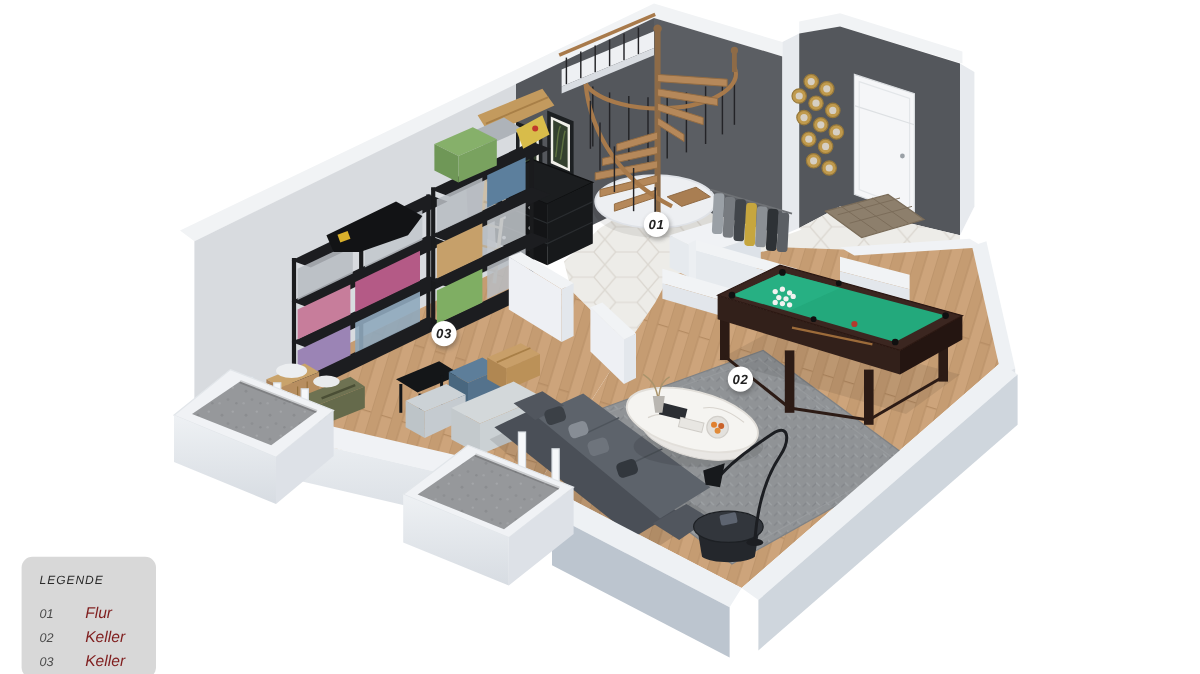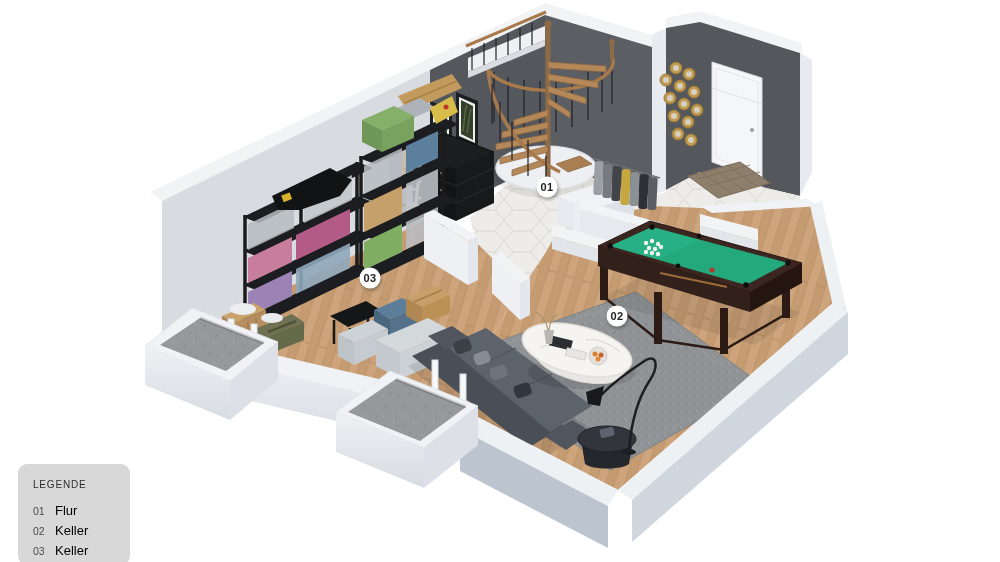--- a/index.html
+++ b/index.html
@@ -1,27 +1,27 @@
 <!DOCTYPE html>
 <html><head>
 <meta charset="utf-8">
 <style>
   html,body{margin:0;padding:0;background:#ffffff;}
   #stage{position:relative;width:1000px;height:562px;background:#ffffff;overflow:hidden;
-         font-family:"Liberation Sans",sans-serif;}
+         font-family:"Liberation Sans",sans-serif;font-style:italic;}
   #plan-svg{position:absolute;left:0;top:0;}
   
   #legend{position:absolute;left:18px;top:464px;width:112px;height:101px;
           background:#d8d8d8;border-radius:9px;box-sizing:border-box;
           padding:15px 0 0 15px;color:#161616;}
   #legend .title{font-size:10px;letter-spacing:.8px;color:#2b2b2b;font-weight:500;}
   #legend .rows{margin-top:13px;}
   #legend .row{display:flex;align-items:baseline;margin-bottom:5px;}
   #legend .num{width:22px;font-size:10.5px;color:#4a4a4a;}
-  #legend .lab{font-size:13px;color:#000000;}
+  #legend .lab{font-size:13px;color:#7f1d1d;margin-left:16px;}
   .marker-text{font-size:11px;font-weight:bold;fill:#222;letter-spacing:.5px;
                font-family:"Liberation Sans",sans-serif;}
 </style>
 </head>
 <body>
 
 <div id="stage">
 <svg id="plan-svg" width="1000" height="562" viewBox="0 0 1000 562">
   <defs>
     <pattern id="woodPat" patternUnits="userSpaceOnUse" width="18" height="140" patternTransform="rotate(17)">

